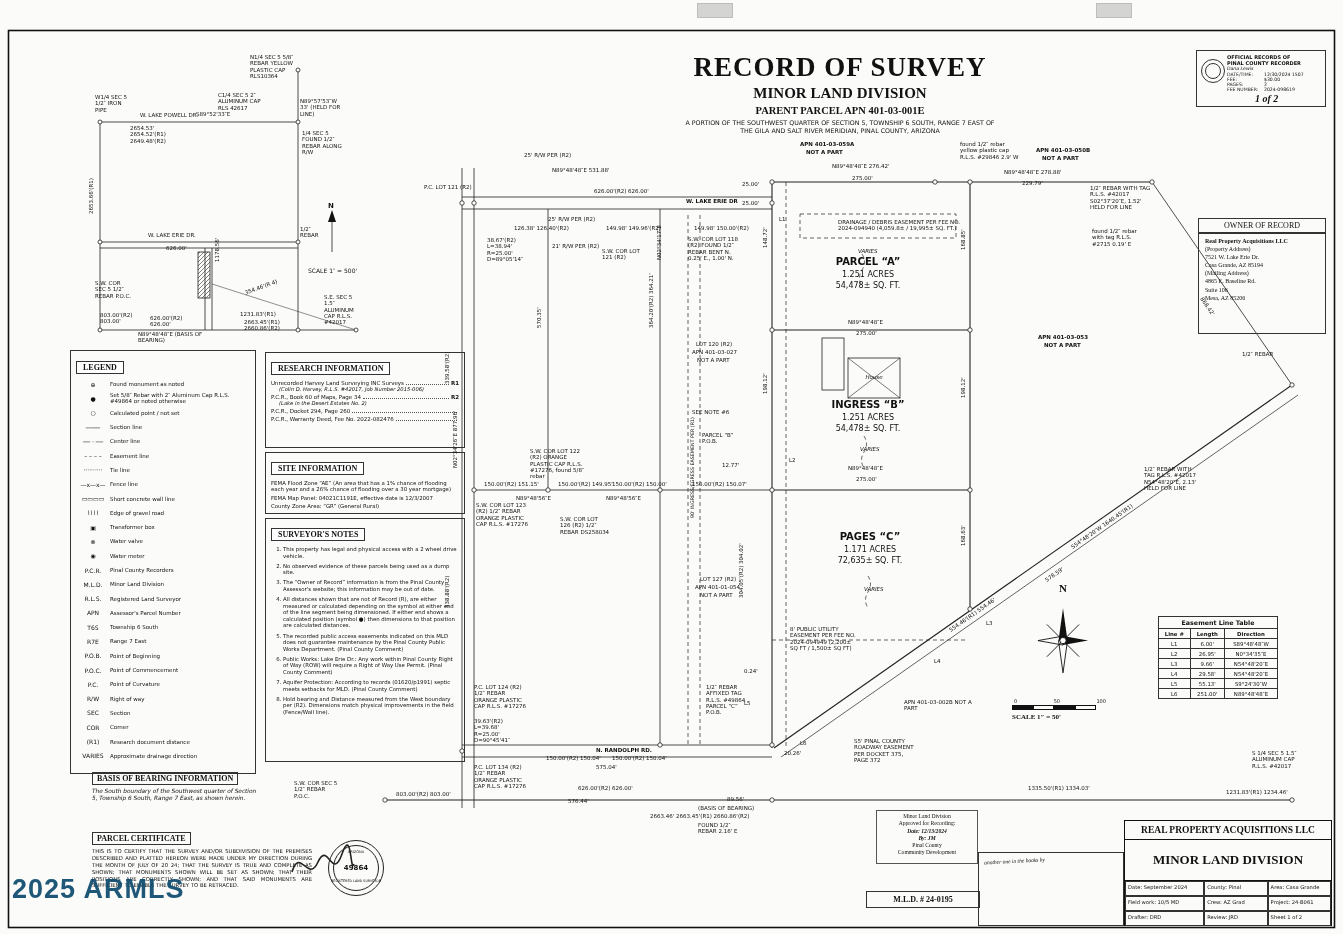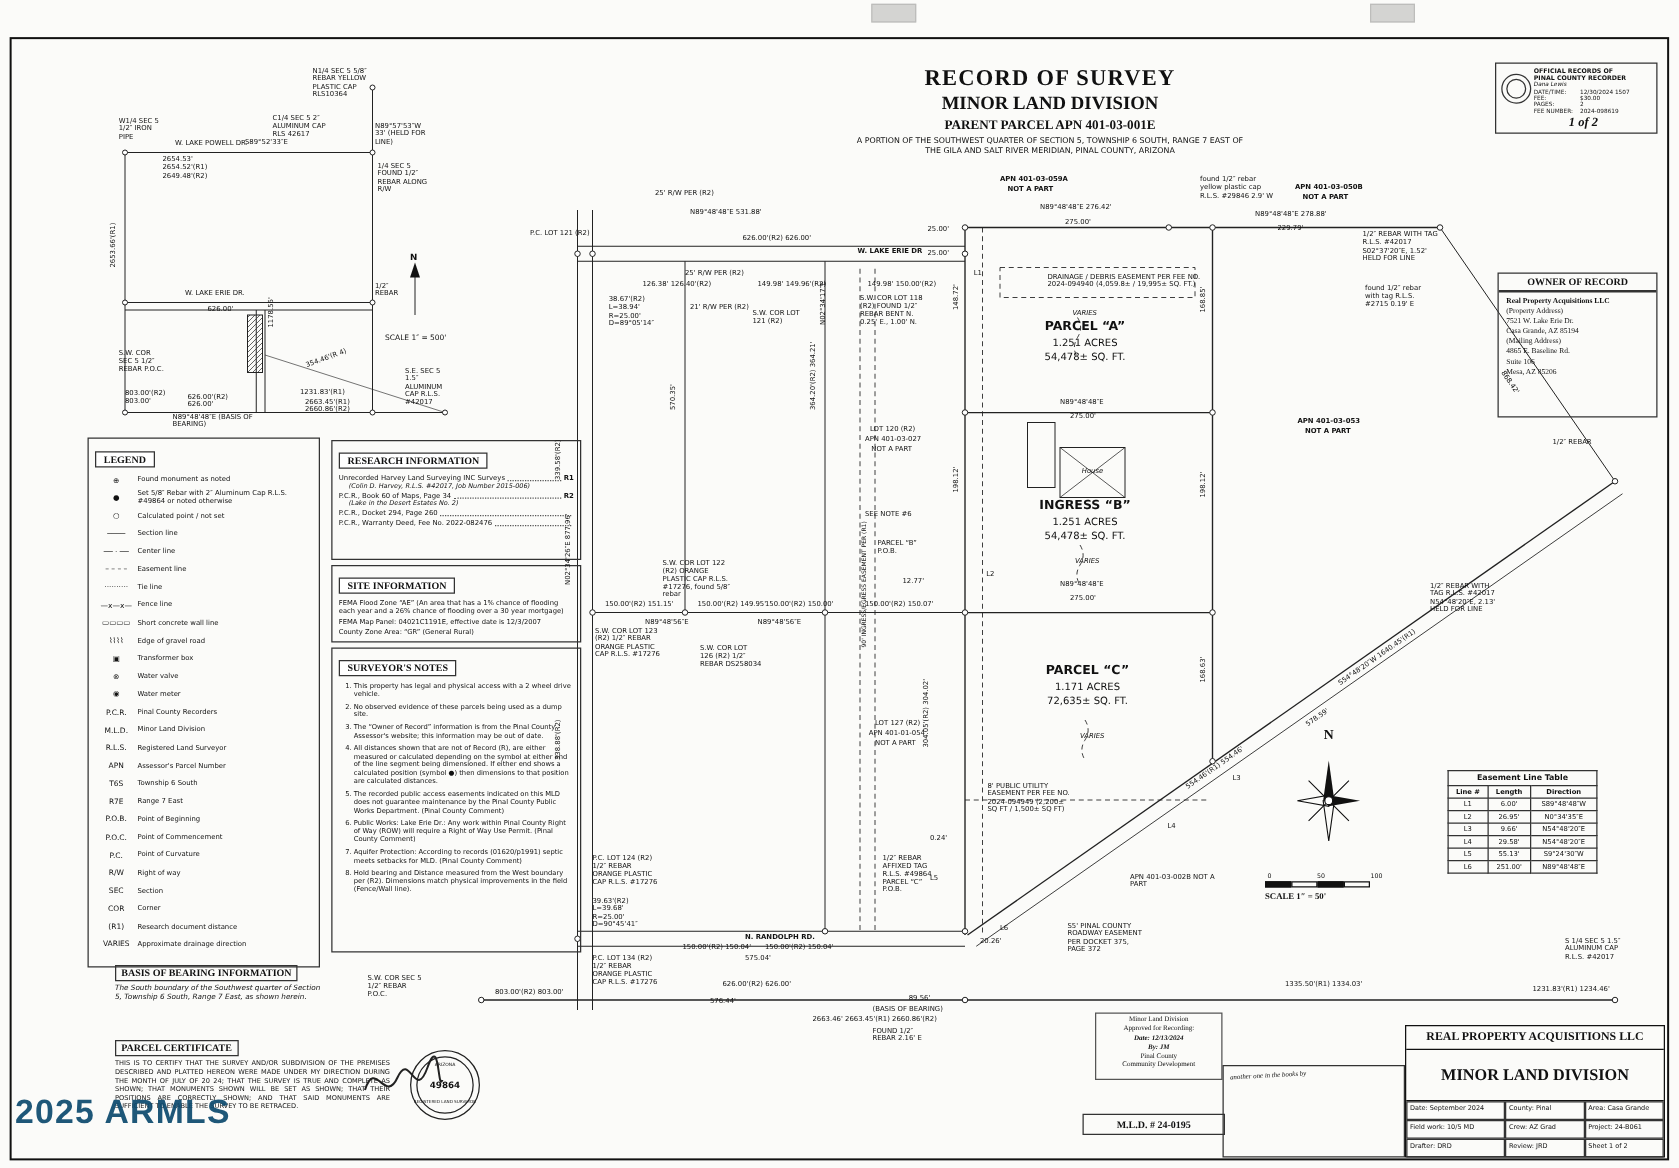--- a/index.html
+++ b/index.html
@@ -3,21 +3,21 @@
 <meta charset="utf-8">
 <style>
   html,body{margin:0;padding:0;}
   body{width:1343px;height:934px;position:relative;background:#fbfbf9;overflow:hidden;
        font-family:"DejaVu Sans",sans-serif;color:#111;}
   .sheet{position:absolute;left:0;top:0;width:1343px;height:934px;}
   svg.linework{position:absolute;left:0;top:0;}
   .box{position:absolute;box-sizing:border-box;}
   
   .hdr{position:absolute;left:620px;top:52px;width:440px;text-align:center;}
-  .hdr .t1{font-family:"Liberation Serif",serif;font-weight:bold;font-size:18px;letter-spacing:1px;}
+  .hdr .t1{font-family:"Liberation Serif",serif;font-weight:bold;font-size:27px;letter-spacing:1px;}
   .hdr .t2{font-family:"Liberation Serif",serif;font-weight:bold;font-size:15px;margin-top:2px;}
   .hdr .t3{font-family:"Liberation Serif",serif;font-weight:bold;font-size:10.5px;margin-top:3px;}
   .hdr .t4{font-size:6.3px;margin-top:3px;}
   .hdr .t5{font-size:6.3px;margin-top:1px;}
   
   .rec{left:1196px;top:50px;width:130px;height:57px;border:1px solid #333;padding:3px 4px 2px 30px;font-size:4.6px;}
   .rec .seal{position:absolute;left:4px;top:8px;width:22px;height:22px;border:1px solid #333;border-radius:50%;}
   .rec .seal i{position:absolute;left:3px;top:3px;right:3px;bottom:3px;border:0.7px solid #333;border-radius:50%;}
   .rec .r1,.rec .r2{font-weight:bold;font-size:5px;}
   .rec .nm{font-style:italic;margin-bottom:1px;}
@@ -53,21 +53,21 @@
   .cert p{font-size:5.3px;margin:3px 0 0 0;line-height:1.3;text-align:justify;}
   .seal2{left:328px;top:840px;width:56px;height:56px;border:1.4px solid #222;border-radius:50%;}
   .seal2 .in{position:absolute;left:4px;top:4px;right:4px;bottom:4px;border:0.8px solid #222;border-radius:50%;}
   .seal2 span{position:absolute;width:100%;text-align:center;}
   .seal2 .st{top:9px;font-size:3.6px;}
   .seal2 .no{top:23px;font-size:7px;font-weight:bold;}
   .seal2 .nm2{top:38px;font-size:3.3px;}
   .sig{position:absolute;left:286px;top:838px;}
   
   .own{left:1198px;top:218px;width:128px;height:116px;border:1px solid #333;}
-  .own .ot{border-bottom:2px double #333;text-align:center;font-family:"Liberation Serif",serif;font-weight:bold;font-size:8px;padding:2px 0;}
+  .own .ot{border-bottom:2px double #333;text-align:center;font-family:"Liberation Serif",serif;font-weight:normal;font-size:8px;padding:2px 0;}
   .own .ol{padding:3px 6px;font-family:"Liberation Serif",serif;font-size:6px;line-height:1.35;}
   .own .ol div:first-child{font-weight:bold;}
   
   .ease{left:1158px;top:616px;width:120px;}
   .ease table{border-collapse:collapse;width:100%;}
   .ease caption{border:0.8px solid #333;border-bottom:none;font-size:6.3px;font-weight:bold;padding:2px 0;}
   .ease th,.ease td{border:0.8px solid #333;font-size:5.4px;padding:1.5px 2px;text-align:center;}
   
   .comp{left:1028px;top:582px;width:70px;height:104px;text-align:center;}
   .comp .nl{font-family:"Liberation Serif",serif;font-weight:bold;font-size:11px;}
@@ -575,21 +575,21 @@
       <div class="ml" style="left: 868px; top: 399px; font-size: 10px; font-weight: bold; transform: translateX(-50%);">INGRESS “B”</div>
       <div class="ml" style="left: 868px; top: 413px; font-size: 8px; transform: translateX(-50%);">1.251 ACRES</div>
       <div class="ml" style="left: 868px; top: 424px; font-size: 8px; transform: translateX(-50%);">54,478± SQ. FT.</div>
       <div class="ml" style="left: 860px; top: 446px; font-style: italic;">VARIES</div>
       <div class="ml" style="left: 692px; top: 409px;">SEE NOTE #6</div>
       <div class="ml" style="left: 702px; top: 432px; width: 34px; white-space: normal;">PARCEL “B” P.O.B.</div>
       <div class="ml" style="left: 722px; top: 462px;">12.77'</div>
       <div class="ml" style="left: 789px; top: 457px;">L2</div>
       <div class="ml" style="left: 848px; top: 465px;">N89°48'48″E</div>
       <div class="ml" style="left: 856px; top: 476px;">275.00'</div>
-      <div class="ml" style="left: 870px; top: 531px; font-size: 10px; font-weight: bold; transform: translateX(-50%);">PARCEL “C”</div>
+      <div class="ml" style="left: 870px; top: 531px; font-size: 10px; font-weight: bold; transform: translateX(-50%);">PAGES “C”</div>
       <div class="ml" style="left: 870px; top: 545px; font-size: 8px; transform: translateX(-50%);">1.171 ACRES</div>
       <div class="ml" style="left: 870px; top: 556px; font-size: 8px; transform: translateX(-50%);">72,635± SQ. FT.</div>
       <div class="ml" style="left: 864px; top: 586px; font-style: italic;">VARIES</div>
       <div class="ml" style="left: 700px; top: 576px;">LOT 127 (R2)</div>
       <div class="ml" style="left: 695px; top: 584px;">APN 401-01-054</div>
       <div class="ml" style="left: 700px; top: 592px;">NOT A PART</div>
       <div class="ml" style="left: 790px; top: 626px; width: 70px; white-space: normal;">8' PUBLIC UTILITY EASEMENT PER FEE NO. 2024-094949 (2,200± SQ FT / 1,500± SQ FT)</div>
       <div class="ml" style="left: 904px; top: 699px; width: 68px; white-space: normal;">APN 401-03-002B  NOT A PART</div>
       <div class="ml" style="left: 484px; top: 481px;">150.00'(R2)  151.15'</div>
       <div class="ml" style="left: 558px; top: 481px;">150.00'(R2)  149.95'</div>

